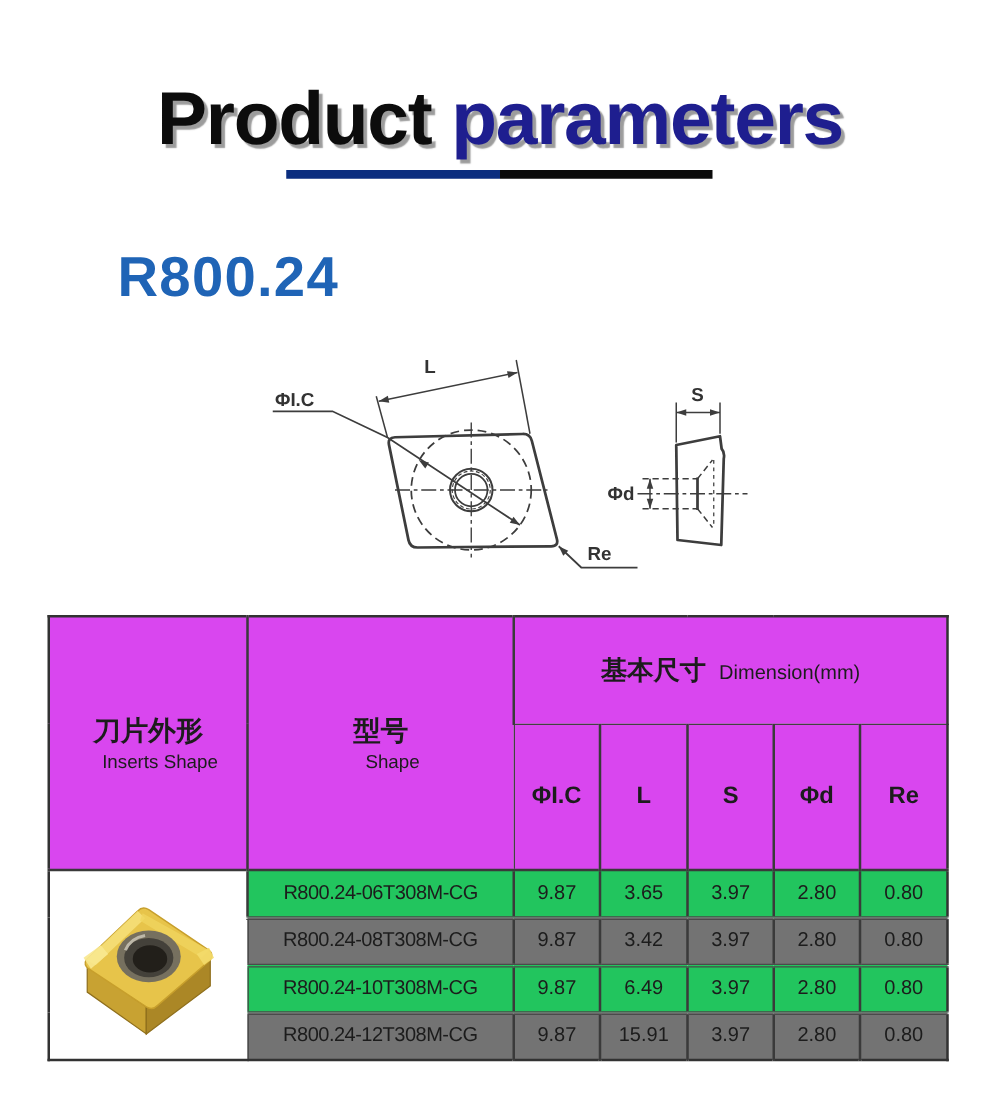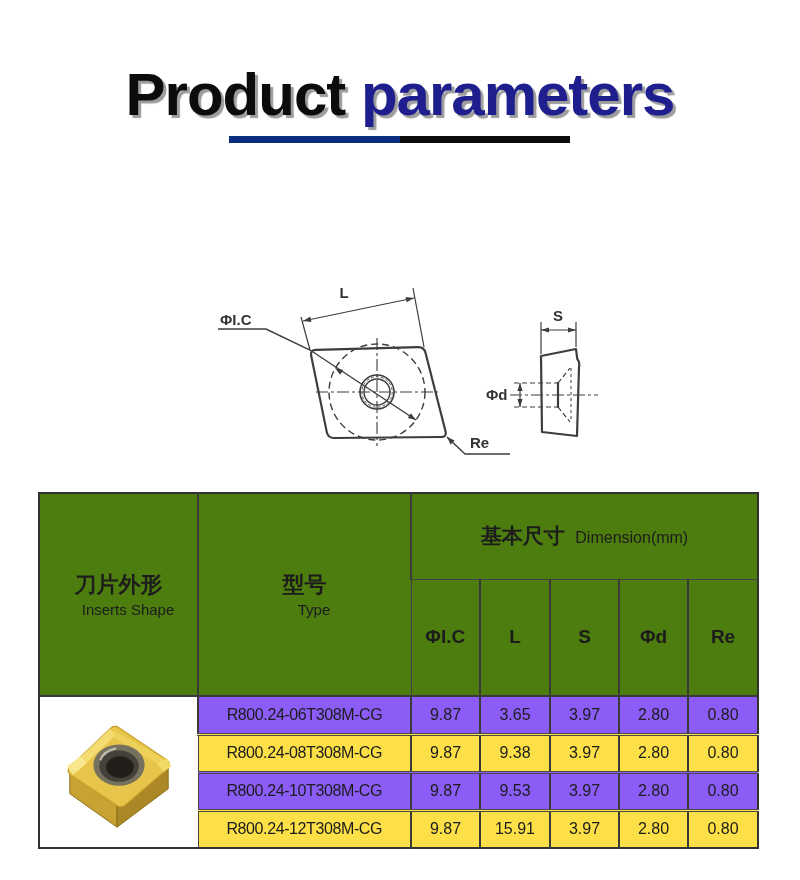--- a/index.html
+++ b/index.html
@@ -27,25 +27,25 @@
                   font-size:15px; font-weight:600; }
 
   
   .spec-table { position:absolute; left:38px; top:492px; border-collapse:collapse;
                 table-layout:fixed; width:719px; }
   .spec-table th, .spec-table td { border:1px solid #424242; text-align:center; vertical-align:middle;
                                    color:#1c1c1c; padding:0; }
   .spec-table th + th, .spec-table td + td, .spec-table th + td, .spec-table td + th
                 { border-left:2px solid #3a3a3a; }
   .spec-table { border:2px solid #323232; }
-  .spec-table th { background:#4d7c0f; font-weight:bold; }
+  .spec-table th { background:#d946ef; font-weight:bold; }
   tr.hr1 { height:86px; } tr.hr2 { height:117px; }
   tr.data { height:38px; }
-  tr.data td { font-size:16px; background:#8b5cf6; }
-  tr.data.alt td { background:#fde047; }
+  tr.data td { font-size:16px; background:#22c55e; }
+  tr.data.alt td { background:#737373; }
   tr.data td { border-top:3px double #4a4a4a; }
   tr.data.first td { border-top:2px solid #3a3a3a; }
   .cn-big { font-size:22px; font-weight:bold; display:block; line-height:1.35; }
   .en-sub { font-size:15px; font-weight:normal; display:block; line-height:1.3;margin-left:19px; }
   .dim-span-cn { font-size:21px; font-weight:bold; }
   .dim-span-en { font-size:16px; font-weight:normal; margin-left:6px; }
   .dim-col { font-size:19px; }
   td.type-cell { font-size:15px; letter-spacing:-0.4px; }
   td.photo-cell { background:#ffffff !important; }
   td.photo-cell svg { display:block; margin:4px auto 0 auto; }
@@ -58,20 +58,21 @@
   <div class="title-wrap">
     <span class="title-word1">Product</span>
     <span> </span>
     <span class="title-word2">parameters</span>
   </div>
   <div class="title-underline">
     <div class="u-left"></div>
     <div class="u-right"></div>
   </div>
 
+  <div class="model-heading">R800.24</div>
 
   <div class="drawing">
     <svg width="500" height="210" viewBox="0 0 500 210">
       <g stroke="#3d3d3d" fill="none">
 
         <path d="M 98 73.8 L 200 71.2 Q 206 71 207.5 76.8 L 227.5 155.2 Q 229 161 223 161 L 116 162 Q 110 162 108.8 156.1 L 93.2 79.9 Q 92 74 98 73.8 Z" stroke-width="2.2" stroke-linejoin="round"></path>
 
         <circle cx="159" cy="116" r="48" stroke-width="1.4" stroke-dasharray="7 4"></circle>
 
         <circle cx="159" cy="116" r="17" stroke-width="1.6"></circle>
@@ -136,21 +137,21 @@
         <col style="width:70px">
     </colgroup>
     <tbody>
         <tr class="hr1">
       <th rowspan="2">
         <span class="cn-big">刀片外形</span>
         <span class="en-sub">Inserts Shape</span>
       </th>
       <th rowspan="2">
         <span class="cn-big">型号</span>
-        <span class="en-sub">Type</span>
+        <span class="en-sub">Shape</span>
       </th>
       <th colspan="5">
         <span class="dim-span-cn">基本尺寸</span>
         <span class="dim-span-en">Dimension(mm)</span>
       </th>
     </tr>
     <tr class="hr2">
       <th class="dim-col">ΦI.C</th>
       <th class="dim-col">L</th>
       <th class="dim-col">S</th>
@@ -176,29 +177,29 @@
       <td class="type-cell">R800.24-06T308M-CG</td>
       <td>9.87</td>
       <td>3.65</td>
       <td>3.97</td>
       <td>2.80</td>
       <td>0.80</td>
     </tr>
     <tr class="data alt">
       <td class="type-cell">R800.24-08T308M-CG</td>
       <td>9.87</td>
-      <td>9.38</td>
+      <td>3.42</td>
       <td>3.97</td>
       <td>2.80</td>
       <td>0.80</td>
     </tr>
     <tr class="data">
       <td class="type-cell">R800.24-10T308M-CG</td>
       <td>9.87</td>
-      <td>9.53</td>
+      <td>6.49</td>
       <td>3.97</td>
       <td>2.80</td>
       <td>0.80</td>
     </tr>
     <tr class="data alt">
       <td class="type-cell">R800.24-12T308M-CG</td>
       <td>9.87</td>
       <td>15.91</td>
       <td>3.97</td>
       <td>2.80</td>

